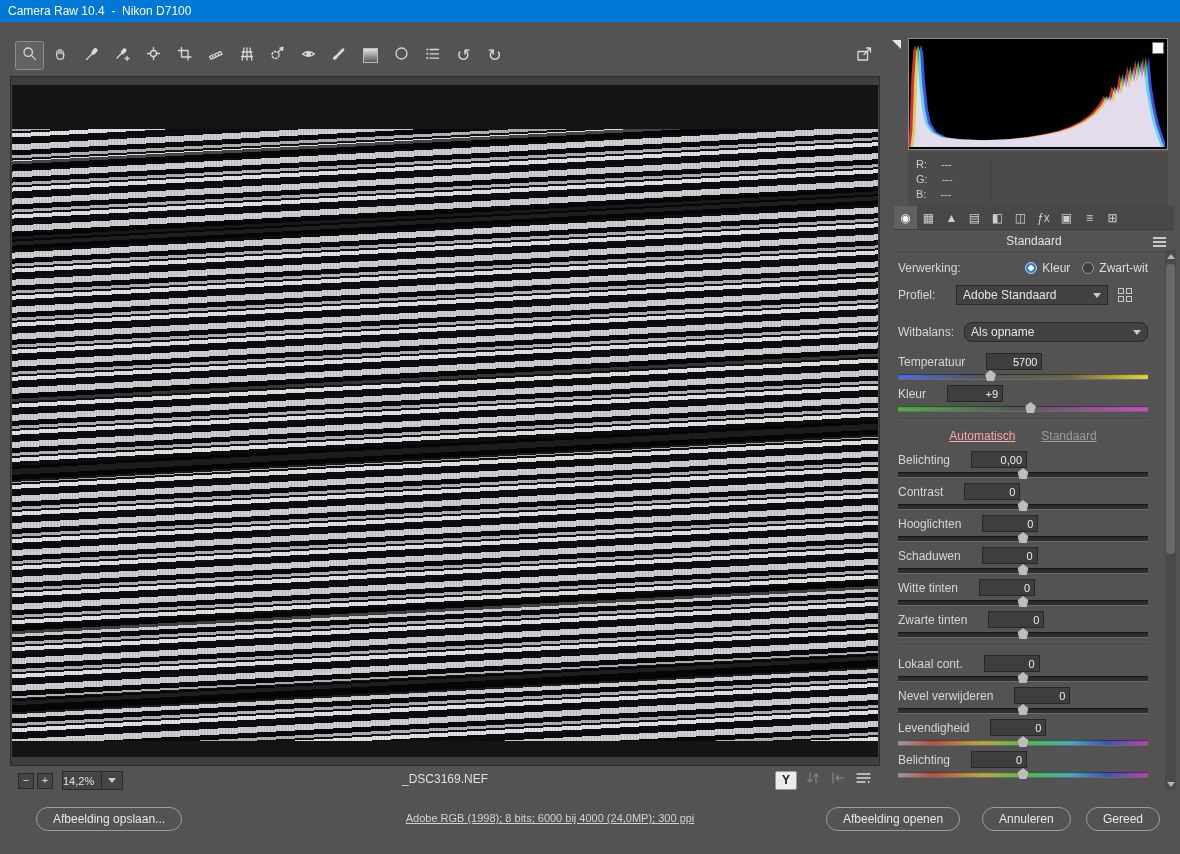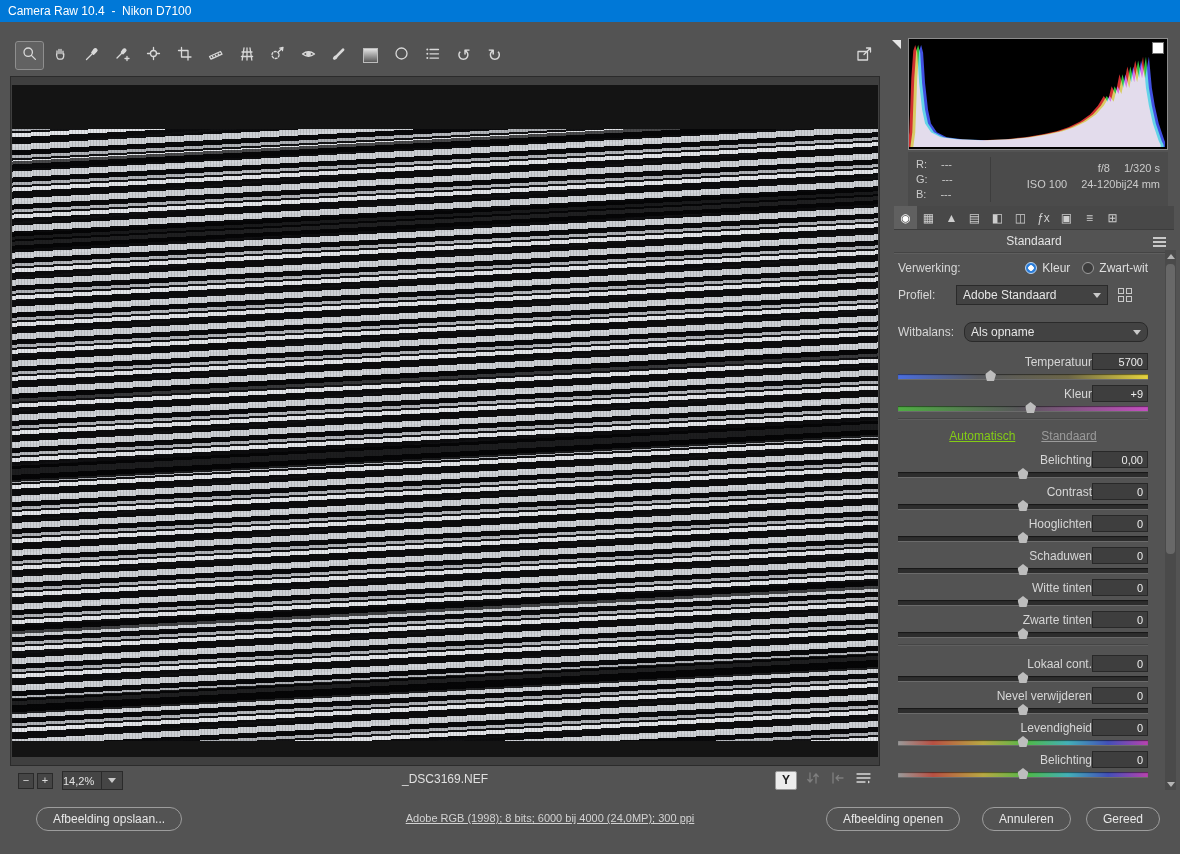--- a/index.html
+++ b/index.html
@@ -98,31 +98,31 @@
   .rlabel { font-size:12px; color:#dedede; }
 
   .profiel { height:22px; margin-bottom:15px; }
   .witbalans { height:22px; margin-bottom:10px; }
   .select { position:relative; height:20px; background:#424242; border:1px solid #2a2a2a; display:flex; align-items:center; box-sizing:border-box; }
   .select .stext { color:#e6e6e6; font-size:12px; padding-left:6px; flex:1; }
   .grid-icon { display:grid; grid-template-columns:6px 6px; grid-gap:2px; margin-left:10px; }
   .grid-icon span { width:6px; height:6px; border:1px solid #c9c9c9; box-sizing:border-box; }
 
   .slider-row { margin-bottom:6px; }
-  .shead { display:flex; justify-content:flex-end; align-items:center; height:17px; }
+  .shead { display:flex; justify-content:flex-start; align-items:center; height:17px;gap:21px; }
   .sval { width:46px; height:15px; background:#3e3e3e; border:1px solid #282828; color:#ececec; font-size:11px; text-align:right; padding:0 4px; font-family:"Liberation Sans", sans-serif; }
   .track { position:relative; height:5px; background:#2d2d2d; margin-top:4px; box-shadow:0 1px 0 rgba(255,255,255,.14), inset 0 1px 1px rgba(0,0,0,.5); }
   .track.temp { background:linear-gradient(90deg,#4a6ee0 0%,#56585e 32%,#6b6547 68%,#e6d43e 100%); }
   .track.tint { background:linear-gradient(90deg,#4fae43 0%,#58585a 48%,#c44fc0 100%); }
   .track.rainbow { background:linear-gradient(90deg,#9a9a9a 0%,#b85043 14%,#b8a843 34%,#4fb84a 52%,#43b0b8 68%,#4350b8 84%,#b843ae 100%); }
   .thumb { position:absolute; top:-4px; width:11px; height:11px; background:#bdbdbd; transform:translateX(-50%);
            clip-path:polygon(50% 0,100% 38%,82% 100%,18% 100%,0 38%); }
   .group-divider { border-top:1px solid #454545; border-bottom:1px solid #5f5f5f; margin:7px 0 9px 0; }
   .links-row { display:flex; justify-content:center; gap:26px; height:16px; margin:2px 0 6px 0; font-size:12px; }
-  .link-auto { color:#84cc16; text-decoration:underline; }
+  .link-auto { color:#fca5a5; text-decoration:underline; }
   .link-std { color:#9b9b9b; text-decoration:underline; }
 
   .scrollbar { position:absolute; right:4px; top:226px; width:11px; bottom:4px; background:#4a4a4a; }
   .sb-up, .sb-dn { position:absolute; left:0; width:11px; height:12px; display:flex; align-items:center; justify-content:center; }
   .sb-up { top:0; } .sb-dn { bottom:0; }
   .sb-up i { width:0; height:0; border-left:4px solid transparent; border-right:4px solid transparent; border-bottom:5px solid #b5b5b5; }
   .sb-dn i { width:0; height:0; border-left:4px solid transparent; border-right:4px solid transparent; border-top:5px solid #b5b5b5; }
   .sb-thumb { position:absolute; left:1px; top:14px; width:9px; height:290px; background:#686868; border-radius:4px; }
 
   
@@ -286,24 +286,20 @@
       <div class="rgb-row">
           <span>G:</span>
           <span>---</span>
         </div>
       <div class="rgb-row">
           <span>B:</span>
           <span>---</span>
         </div>
     </div>
     <div class="info-sep"></div>
-    <div class="exif-col">
-      <div><span>f/8</span><span class="sp"></span><span>1/320 s</span></div>
-      <div><span>ISO 100</span><span class="sp"></span><span>24-120bij24 mm</span></div>
-    </div>
   </div>
 
   <div class="tabs">
     <div class="tab selected" title="basic-tab">◉</div>
     <div class="tab" title="tone-curve-tab">▦</div>
     <div class="tab" title="detail-tab">▲</div>
     <div class="tab" title="hsl-grayscale-tab">▤</div>
     <div class="tab" title="split-toning-tab">◧</div>
     <div class="tab" title="lens-corrections-tab">◫</div>
     <div class="tab fx" title="effects-tab">ƒx</div>

